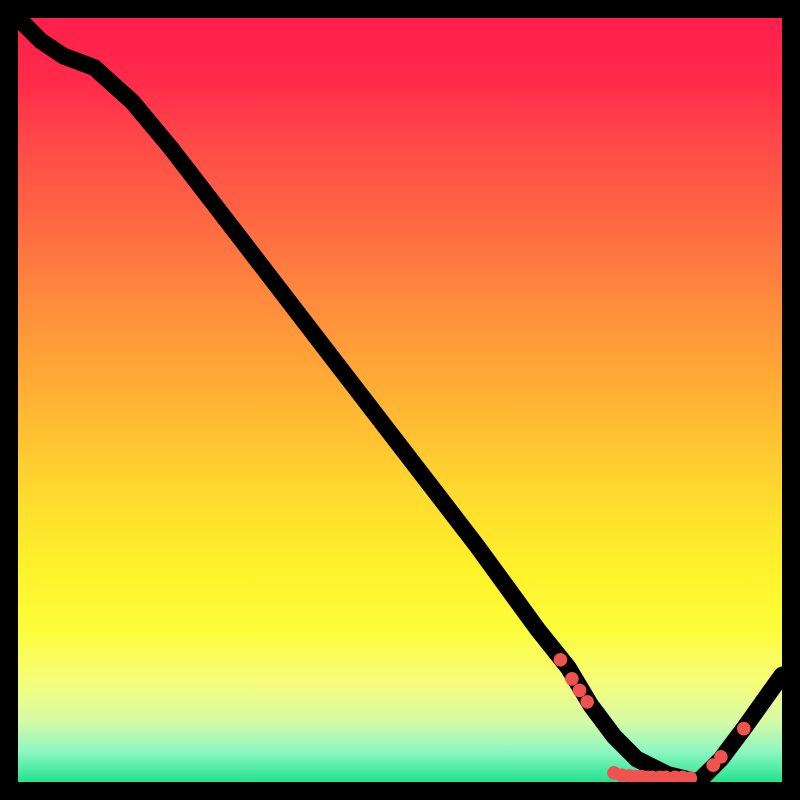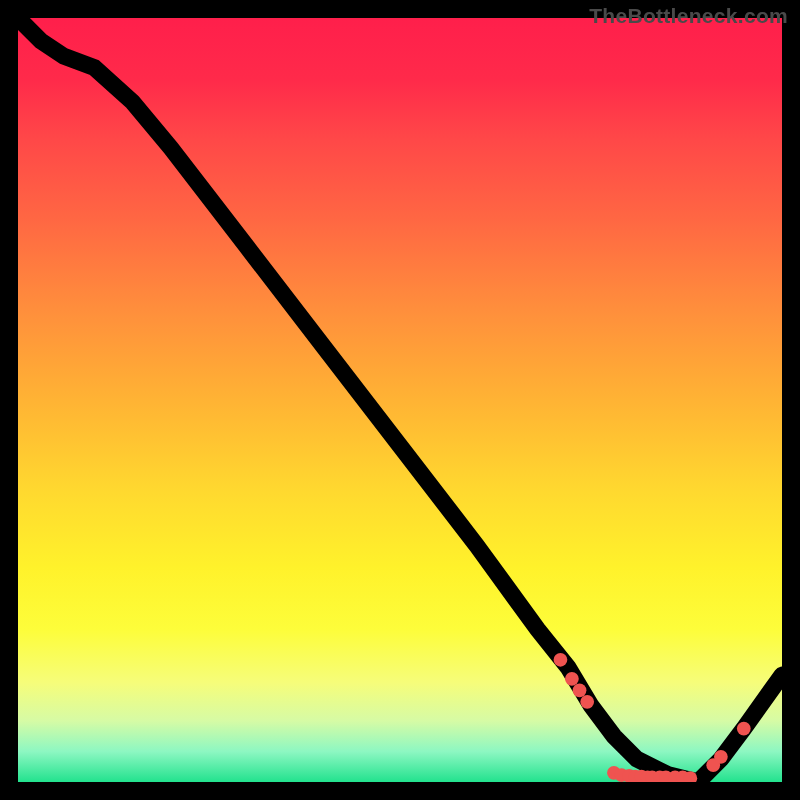--- a/index.html
+++ b/index.html
@@ -69,21 +69,20 @@
   }
   .marker {
     fill: #ef5350;
     stroke: none;
   }
 </style>
 </head>
 <body>
 
 <div class="stage">
-  <div class="watermark">TheBottleneck.com</div>
 
   <div class="plot">
     <div class="gradient"></div>
 
     <svg class="curves" viewBox="0 0 100 100" preserveAspectRatio="none">
       <path id="curve-left" class="curve-path" d="M0.00 0.00 L3.00 3.00 L6.00 5.00 L10.00 6.50 L15.00 11.00 L20.00 17.00 L30.00 30.00 L40.00 43.00 L50.00 56.00 L60.00 69.00 L68.00 80.00 L72.00 85.00 L75.00 90.00 L78.00 94.00 L81.00 97.00 L85.00 99.00 L89.00 100.00"></path>
       <path id="curve-right" class="curve-path" d="M89.00 100.00 L92.00 97.00 L95.00 93.00 L100.00 86.00"></path>
       <g id="marker-group">
           <circle cx="71" cy="84" r="0.9" class="marker" fill="#ef5350"></circle>
           <circle cx="72.5" cy="86.5" r="0.9" class="marker" fill="#ef5350"></circle>

